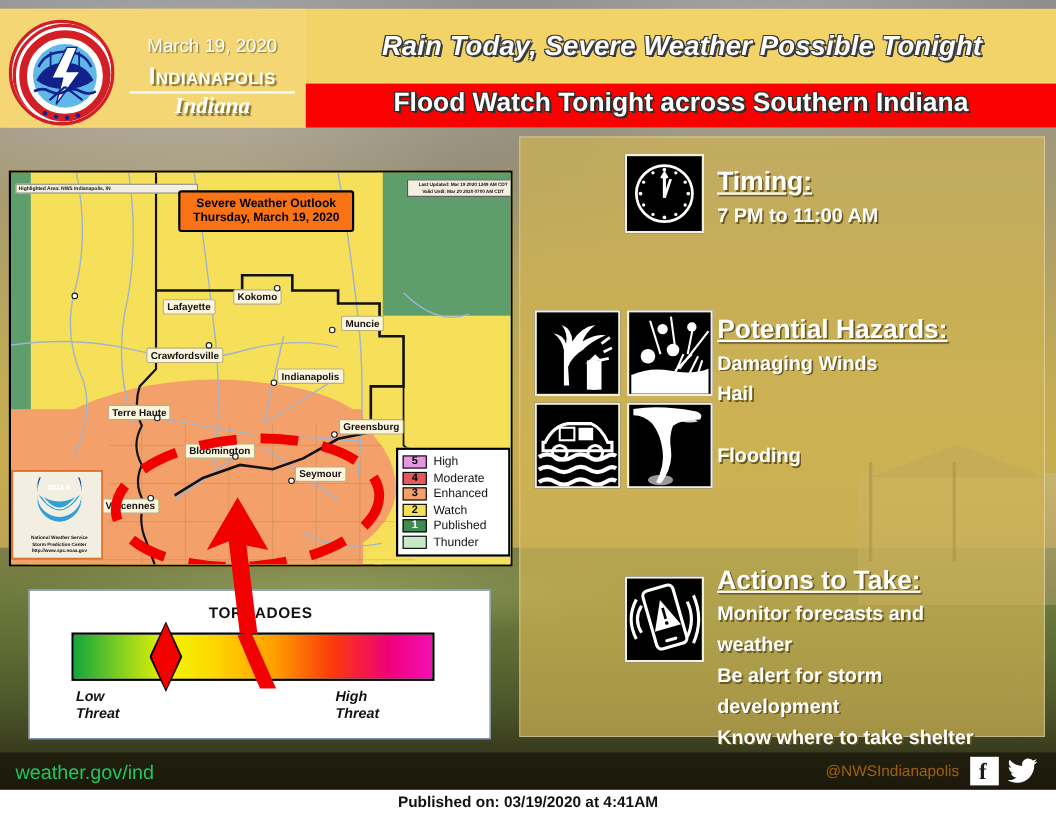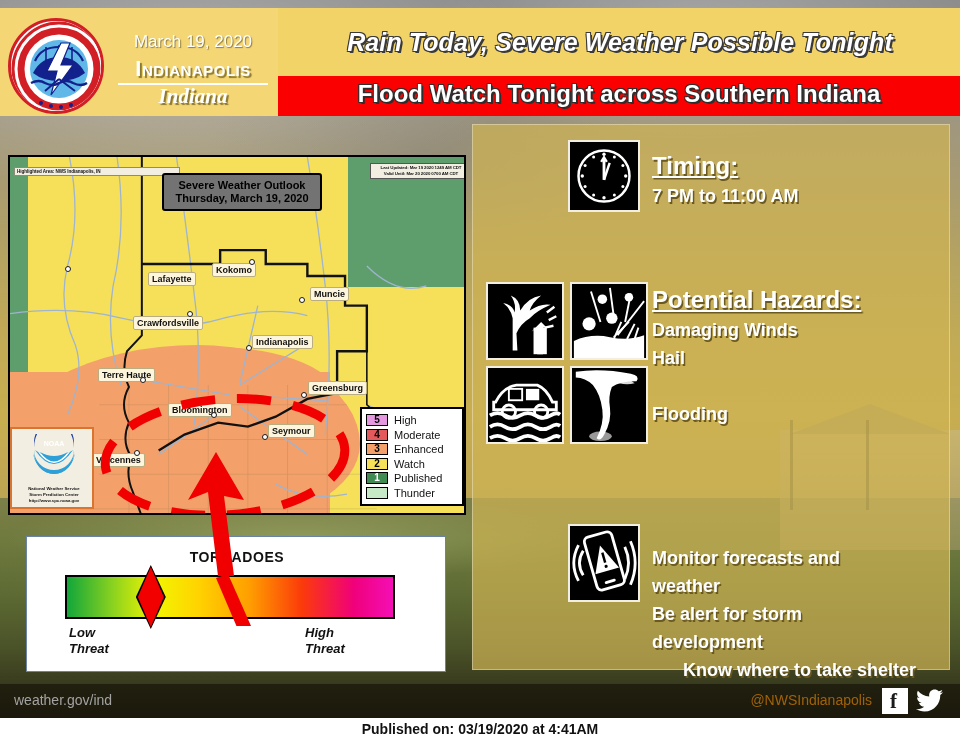--- a/index.html
+++ b/index.html
@@ -123,21 +123,21 @@
   .mapwrap .stateline{position:absolute;inset:0;}
 
   .mlabel{
     position:absolute;background:#fdf6dd;border:1px solid #b9ae82;border-radius:2px;
     font-size:9px;font-weight:bold;color:#111;padding:1px 3px;white-space:nowrap;line-height:10px;
   }
   .mdot{position:absolute;width:6px;height:6px;border:1.5px solid #1a1a1a;border-radius:50%;background:#fff;box-sizing:border-box;}
 
   .titlebox{
     position:absolute;left:160px;top:172px;width:152px;
-    background:#737373;border:2px solid #000;border-radius:3px;
+    background:#f97316;border:2px solid #000;border-radius:3px;
     font-size:11px;font-weight:bold;text-align:center;line-height:13px;padding:4px 2px;color:#000;z-index:6;
   }
   .updbox{
     position:absolute;left:368px;top:163px;width:98px;
     background:#f2efe2;border:1px solid #555;
     font-size:4.4px;font-weight:bold;line-height:6px;text-align:center;color:#111;padding:1px 1px;z-index:6;
     letter-spacing:-.1px;
   }
   .hlbox{
     position:absolute;left:10px;top:167px;width:160px;background:#f2efe2;border:1px solid #8c8c7a;
@@ -201,21 +201,21 @@
     position:absolute;font-size:24px;font-weight:bold;color:#fff;text-decoration:underline;
     text-shadow:1.5px 1.5px 0 #6a5a22;white-space:nowrap;
   }
   .sec-l{
     position:absolute;font-size:18px;font-weight:bold;color:#fff;
     text-shadow:1.5px 1.5px 0 #6a5a22;white-space:nowrap;line-height:25px;
   }
 
   
   .foot{position:absolute;left:0;top:684px;width:960px;height:34px;background:rgba(20,16,6,.62);}
-  .foot .l{position:absolute;left:14px;top:8px;font-size:14px;color:#a3a3a3;}
+  .foot .l{position:absolute;left:14px;top:8px;font-size:18px;color:#22c55e;}
   .foot .r{position:absolute;right:88px;top:8px;font-size:14px;color:#a16207;}
   .fb{position:absolute;right:52px;top:4px;width:26px;height:26px;background:#fff;}
   .fb span{position:absolute;left:8px;top:1px;font-size:21px;font-weight:bold;color:#1a1a1a;font-family:"Liberation Serif",serif;}
   .tw{position:absolute;right:16px;top:5px;width:28px;height:24px;}
   .pub{
     position:absolute;left:0;top:718px;width:960px;height:22px;background:#fff;
     text-align:center;font-size:14px;font-weight:bold;color:#111;line-height:22px;
   }
 </style>
 </head>
@@ -492,25 +492,26 @@
         <rect x="36" y="28" width="2.6" height="11" fill="#000"></rect>
         <circle cx="37.2" cy="43" r="1.7" fill="#000"></circle>
         <rect x="31" y="58" width="12" height="3" rx="1.5" fill="#fff"></rect>
       </g>
       <path d="M14 26 Q6 39 14 52" stroke="#fff" stroke-width="3" fill="none"></path>
       <path d="M9 20 Q-1 39 9 58" stroke="#fff" stroke-width="3" fill="none"></path>
       <path d="M58 22 Q66 39 58 56" stroke="#fff" stroke-width="3" fill="none"></path>
       <path d="M64 16 Q74 39 64 62" stroke="#fff" stroke-width="3" fill="none"></path>
     </svg>
   </div>
+  <div class="sec-h" style="left:652px;top:514px;">Actions to Take:</div>
   <div class="sec-l" style="left:652px;top:546px;">Monitor  forecasts and</div>
   <div class="sec-l" style="left:652px;top:574px;">weather</div>
   <div class="sec-l" style="left:652px;top:602px;">Be alert for storm</div>
   <div class="sec-l" style="left:652px;top:630px;">development</div>
-  <div class="sec-l" style="left:652px;top:658px;margin-left:31px;">Know  where to take shelter</div>
+  <div class="sec-l" style="left:652px;top:658px;">Know  where to take shelter</div>
 
   <div class="foot">
     <div class="l">weather.gov/ind</div>
     <div class="r">@NWSIndianapolis</div>
     <div class="fb">
         <span>f</span>
       </div>
     <svg class="tw" viewBox="0 0 28 24">
       <path d="M27 3.2c-1 .45-2.1.75-3.2.9 1.15-.7 2.03-1.8 2.45-3.1-1.08.64-2.27 1.1-3.54 1.35
                C21.7 1.26 20.25.6 18.66.6c-3.06 0-5.54 2.48-5.54 5.54 0 .43.05.86.14 1.26C8.66 7.17 4.6 4.98 1.88 1.64

